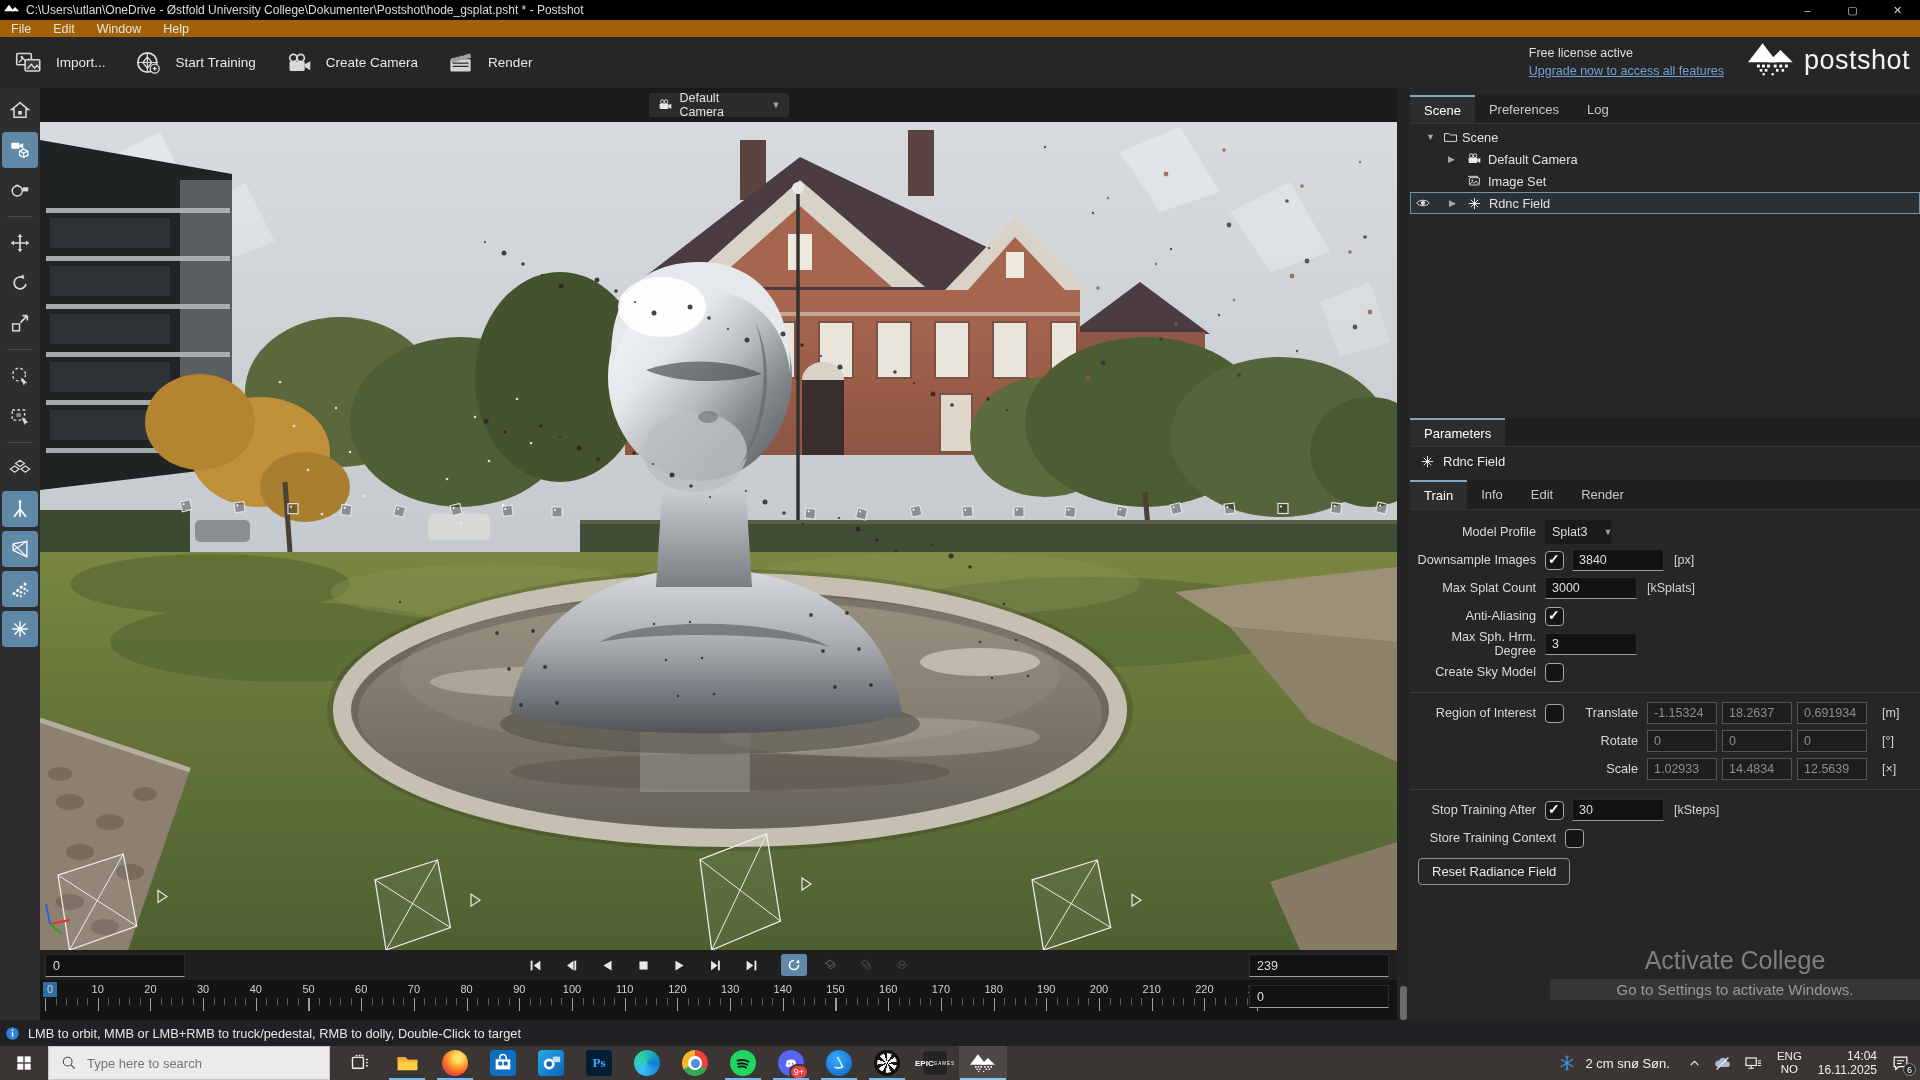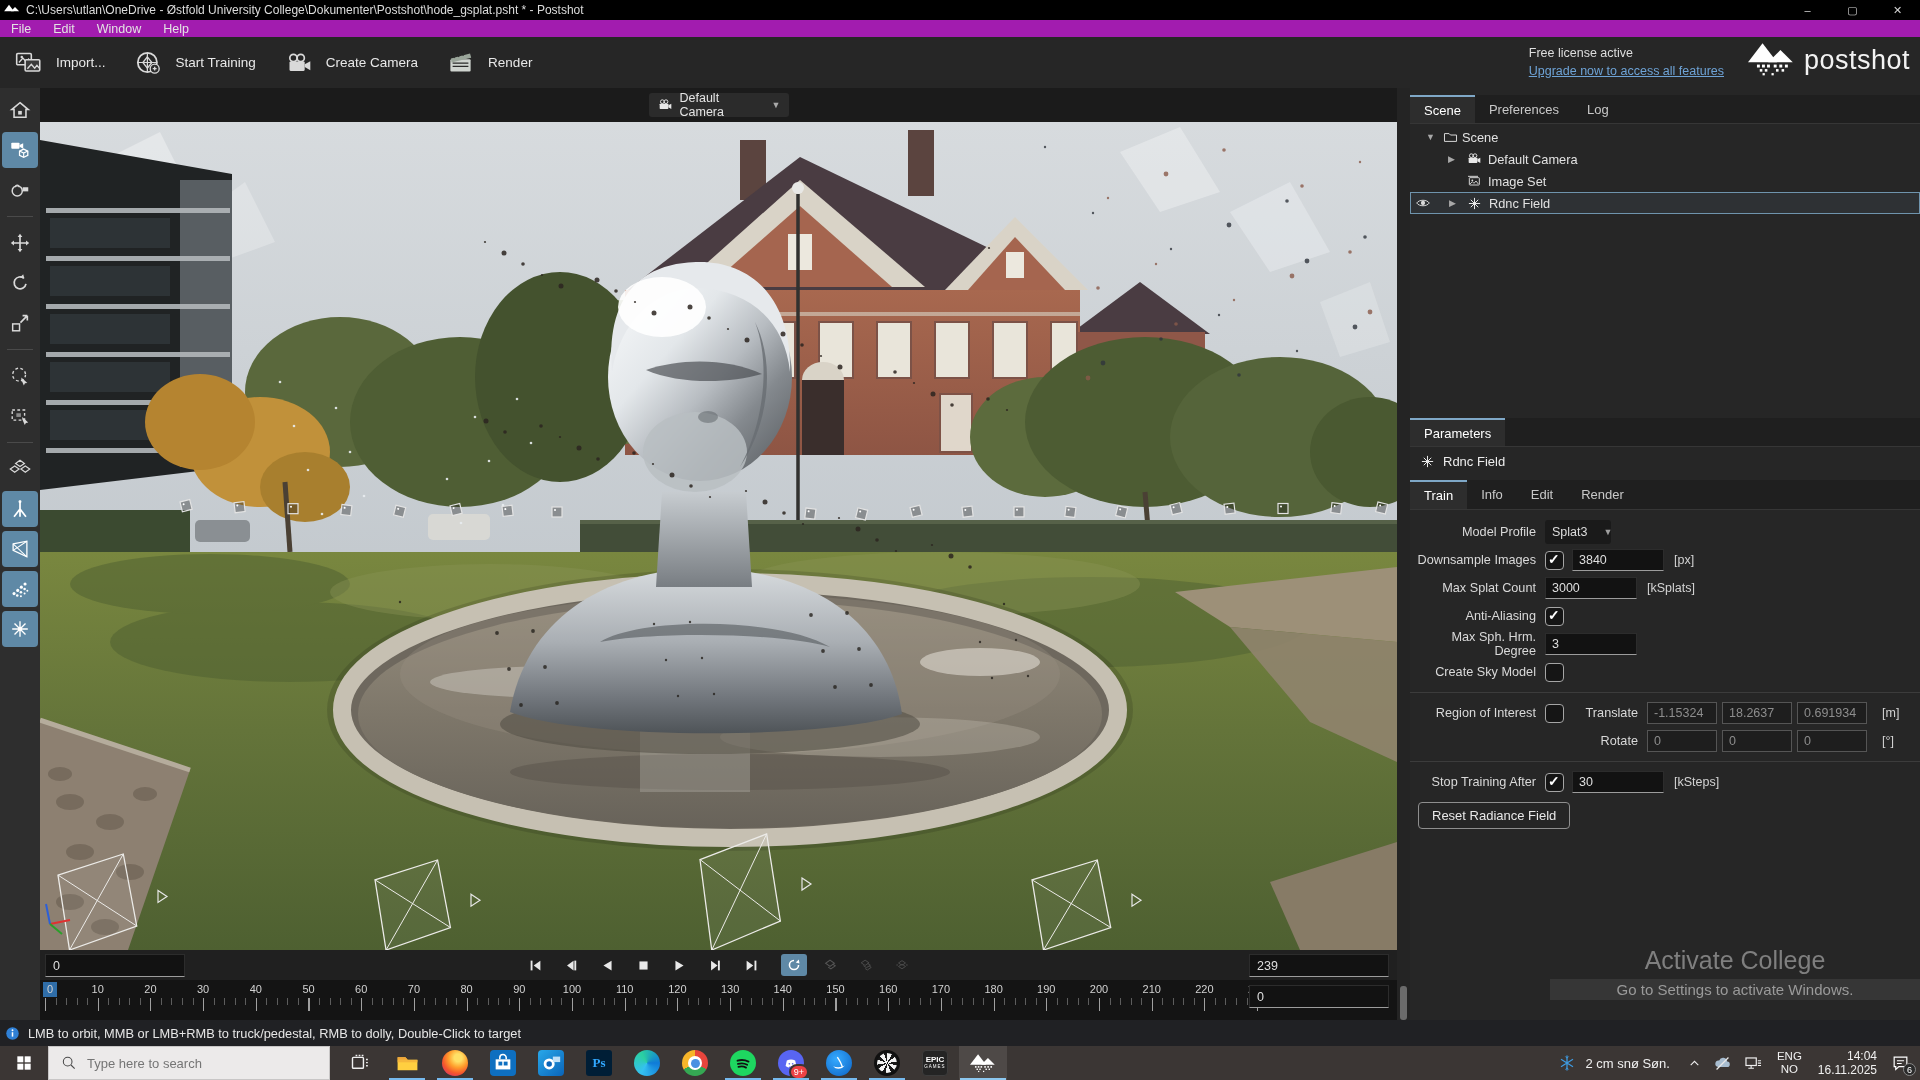--- a/index.html
+++ b/index.html
@@ -5,21 +5,21 @@
 *{margin:0;padding:0;box-sizing:border-box}
 html,body{width:1920px;height:1080px;overflow:hidden}
 body{font-family:"Liberation Sans",sans-serif;background:#000;color:#ddd;position:relative;font-size:13px}
 
 #titlebar{position:absolute;left:0;top:0;width:1920px;height:20px;background:#000;display:flex;align-items:center}
 #titlebar .appico{margin:0 6px 0 4px;display:flex}
 #titlebar .ttl{color:#dcdcdc;font-size:12px;white-space:nowrap}
 .wcs{position:absolute;right:0;top:0;height:20px;display:flex}
 .wc{width:45px;height:20px;display:flex;align-items:center;justify-content:center;color:#d5d5d5;font-size:11px}
 
-#menubar{position:absolute;left:0;top:20px;width:1920px;height:17px;background:#a21caf;display:flex;align-items:center}
+#menubar{position:absolute;left:0;top:20px;width:1920px;height:17px;background:#a16207;display:flex;align-items:center}
 .menu-item{padding:0 11px;font-size:12.5px;color:#e3e3e3;height:100%;display:flex;align-items:center}
 
 #toolbar{position:absolute;left:0;top:37px;width:1920px;height:51px;background:#262626;display:flex;align-items:center}
 .tb-btn{display:flex;align-items:center;gap:13px;padding:0 14px;height:100%;color:#e8e8e8;font-size:13.5px}
 #lic{position:absolute;right:196px;top:7px;text-align:left;line-height:18px}
 #lic .l1{color:#dedede;font-size:12.5px}
 #lic .l2{color:#6ea3d6;font-size:12.5px;text-decoration:underline}
 #brand{position:absolute;right:10px;top:4px;display:flex;align-items:center;gap:9px}
 #brand .bw{color:#f2f2f2;font-size:27px;letter-spacing:.5px}
 
@@ -102,21 +102,21 @@
 .ak.chrome .cwhite{position:absolute;inset:6px;background:#fff;border-radius:50%}
 .ak.chrome .cblue{position:absolute;inset:8.5px;background:#4a90e2;border-radius:50%}
 .ak.spotify{background:#1ed760;border-radius:50%}
 .ak.discord{background:#5865f2;border-radius:50%}
 .ak.bnet{background:radial-gradient(circle at 40% 35%,#35aaff,#0c62c4);border-radius:50%}
 .ak.shutter{background:#101010;border-radius:50%}
 .ak.shutter .sw{position:absolute;inset:3px;border-radius:50%;background:repeating-conic-gradient(#f2f2f2 0 30deg,#181818 30deg 52deg)}
 .ak.outlook{background:linear-gradient(135deg,#28a8ea,#0a64b8)}
 .ak.ps{background:#001e36;border-radius:3px;color:#31a8ff;font-weight:bold;font-size:13px}
 .ak.store{background:#0e6fc0}
-.ak.epic{background:#242424;border:1px solid #3c3c3c;border-radius:4px;color:#fff;font-weight:bold;font-size:8px;flex-direction:column;line-height:7px}
+.ak.epic{background:#242424;border:1px solid #3c3c3c;border-radius:4px;color:#fff;font-weight:bold;font-size:8px;flex-direction:row;line-height:7px}
 .ak.epic .eg{font-size:4.5px;font-weight:normal;letter-spacing:1px}
 .badge{position:absolute;right:-5px;bottom:-4px;background:#ed4245;color:#fff;font-size:9px;border-radius:8px;padding:1px 3px;border:2px solid #3b3634}
 #tray{position:absolute;right:0;top:0;height:34px;display:flex;align-items:center}
 #weather{display:flex;align-items:center;gap:9px;padding:16px 12px;height:100%}
 #weather .wt{color:#f0f0f0;font-size:13px}
 .trico{padding:0 6px;display:flex;align-items:center;height:100%}
 #lang{text-align:center;color:#f0f0f0;font-size:11.5px;line-height:13px;padding:0 8px}
 #clock{text-align:right;color:#f0f0f0;font-size:12px;line-height:14px;padding:0 8px}
 #notif{position:relative;padding:0 10px 0 6px;display:flex;align-items:center;height:100%}
 #notif .nb{position:absolute;right:4px;bottom:4px;background:#2a2a2a;border:1px solid #888;color:#fff;font-size:9px;border-radius:8px;min-width:13px;height:13px;display:flex;align-items:center;justify-content:center}
@@ -1036,28 +1036,39 @@
           <span class="tin dis">0.691934</span>
           <span class="unit">[m]</span>
         </div>
         <div class="prow">
           <span class="plabel" style="width:60px">Rotate</span>
           <span class="tin dis">0</span>
           <span class="tin dis">0</span>
           <span class="tin dis">0</span>
           <span class="unit">[°]</span>
         </div>
+        <div class="prow">
+          <span class="plabel" style="width:60px">Scale</span>
+          <span class="tin dis">1.02933</span>
+          <span class="tin dis">14.4834</span>
+          <span class="tin dis">12.5639</span>
+          <span class="unit">[×]</span>
+        </div>
       </div>
     </div>
     <div class="pdivider"></div>
     <div class="prow">
       <span class="plabel">Stop Training After</span>
       <span class="cb on"></span>
       <span class="tin" style="width:92px">30</span>
       <span class="unit">[kSteps]</span>
+    </div>
+    <div class="prow">
+      <span class="plabel" style="width:146px">Store Training Context</span>
+      <span class="cb"></span>
     </div>
     <button id="resetbtn" style="position:relative;left:8px">Reset Radiance Field</button>
   </div>
 
   <div id="wm">
     <div class="wm1">Activate College</div>
     <div class="wm2">Go to Settings to activate Windows.</div>
   </div>
 </div>
 

